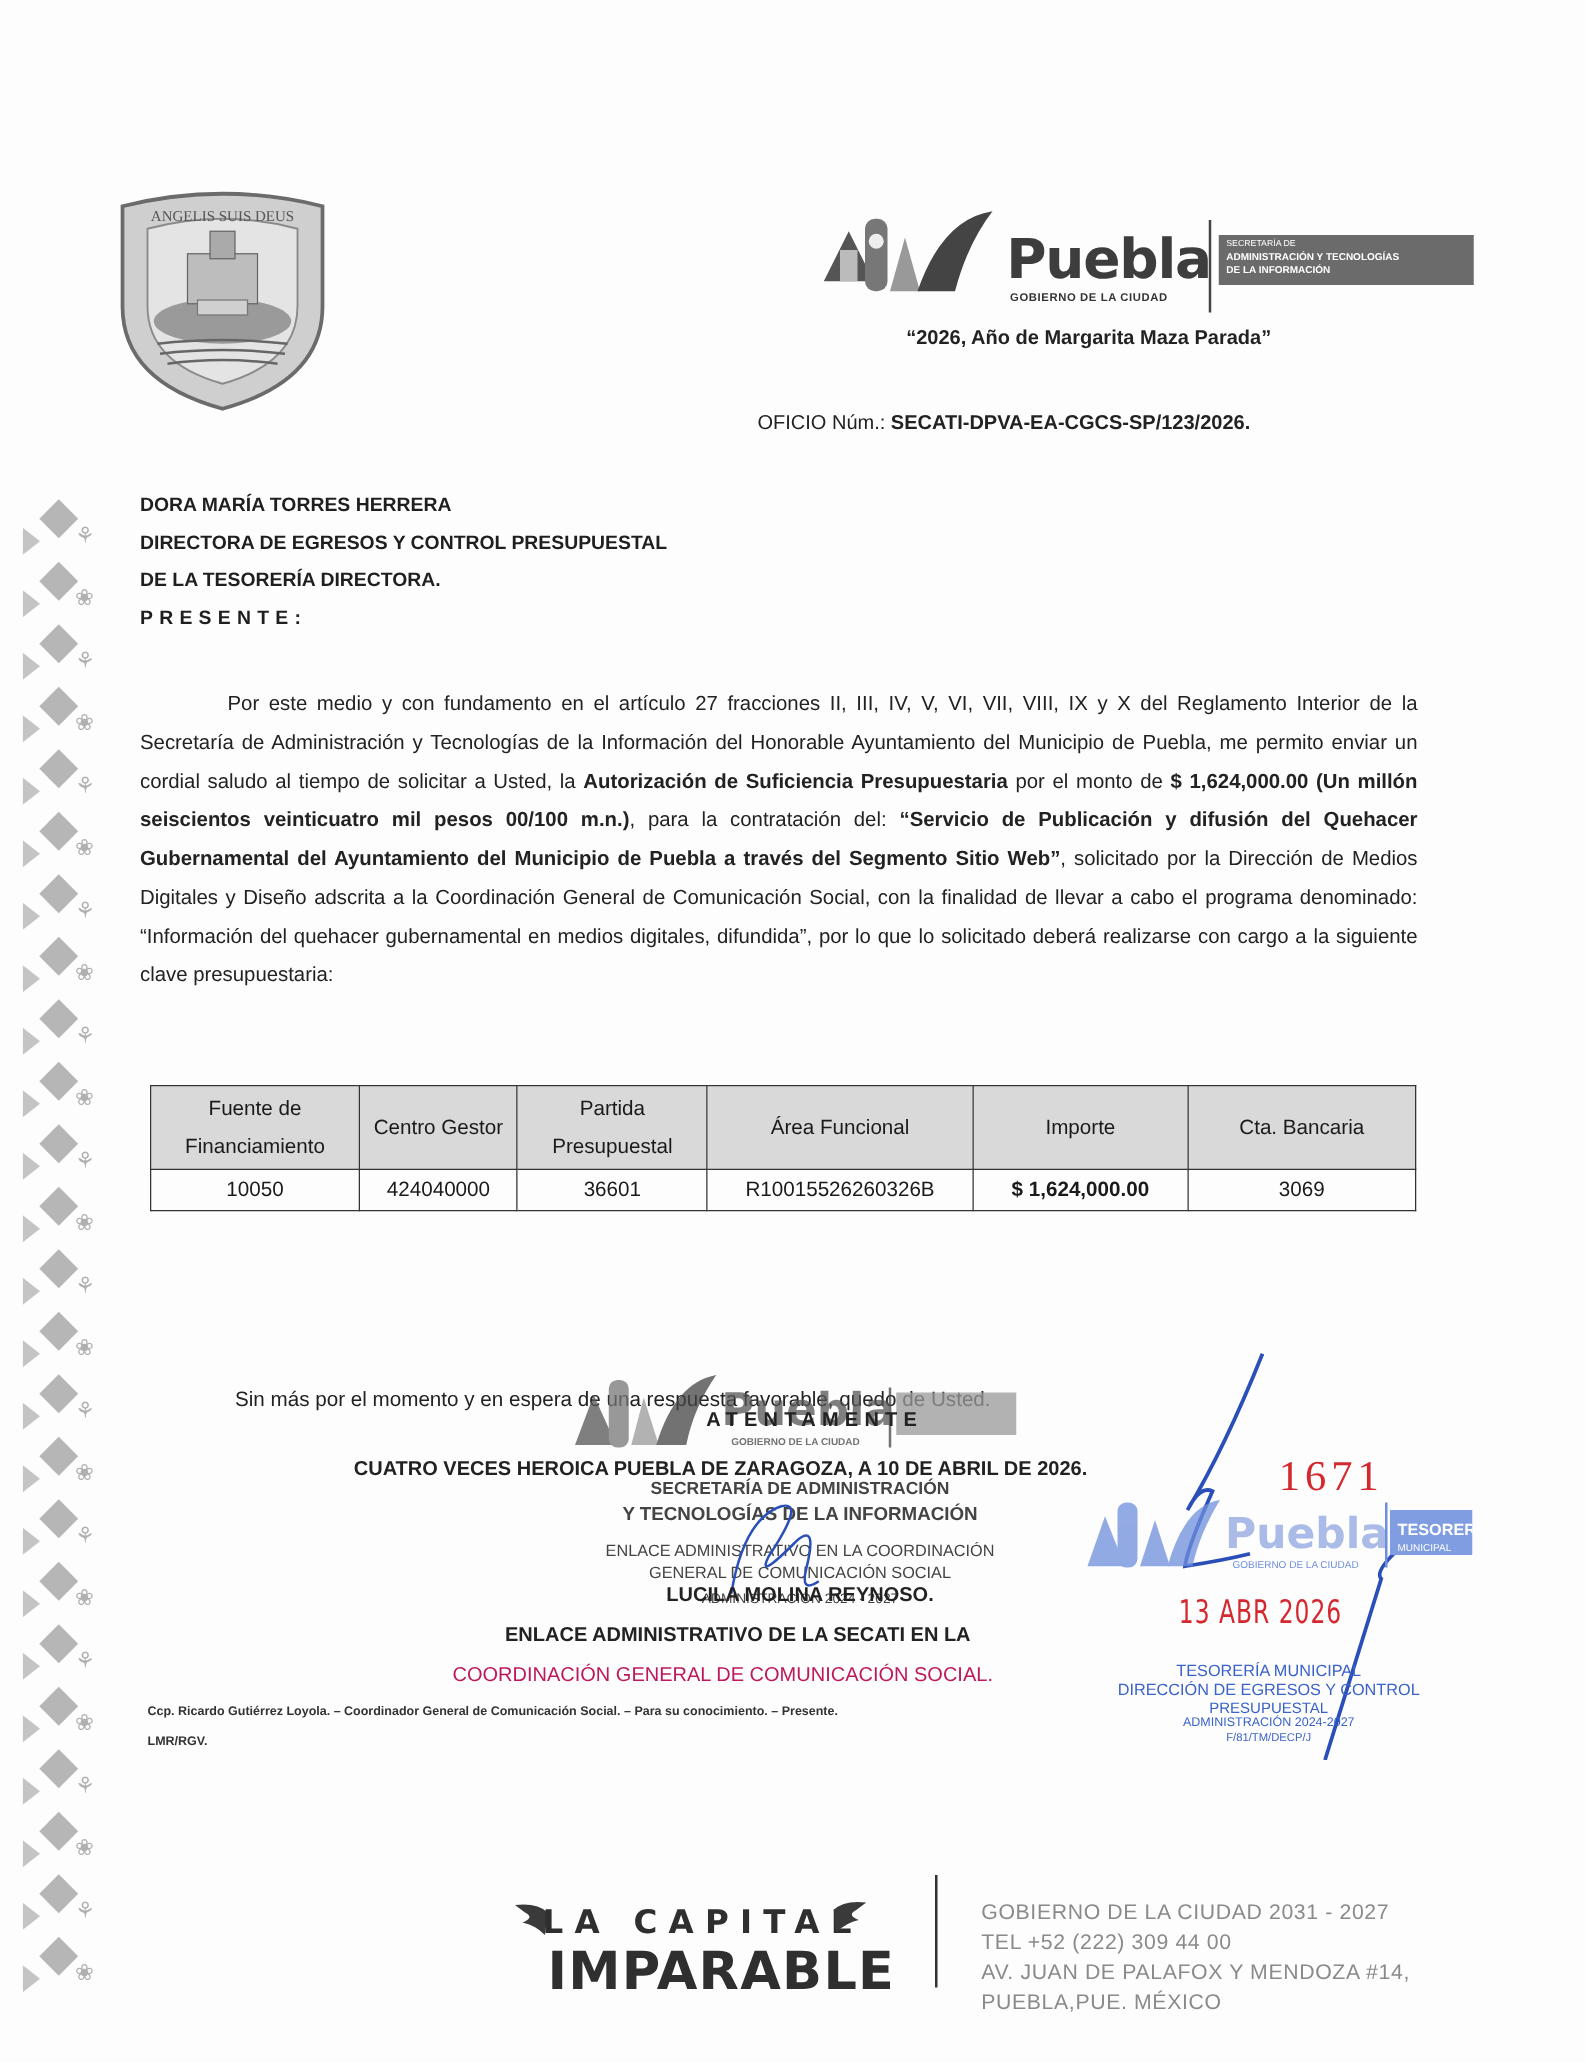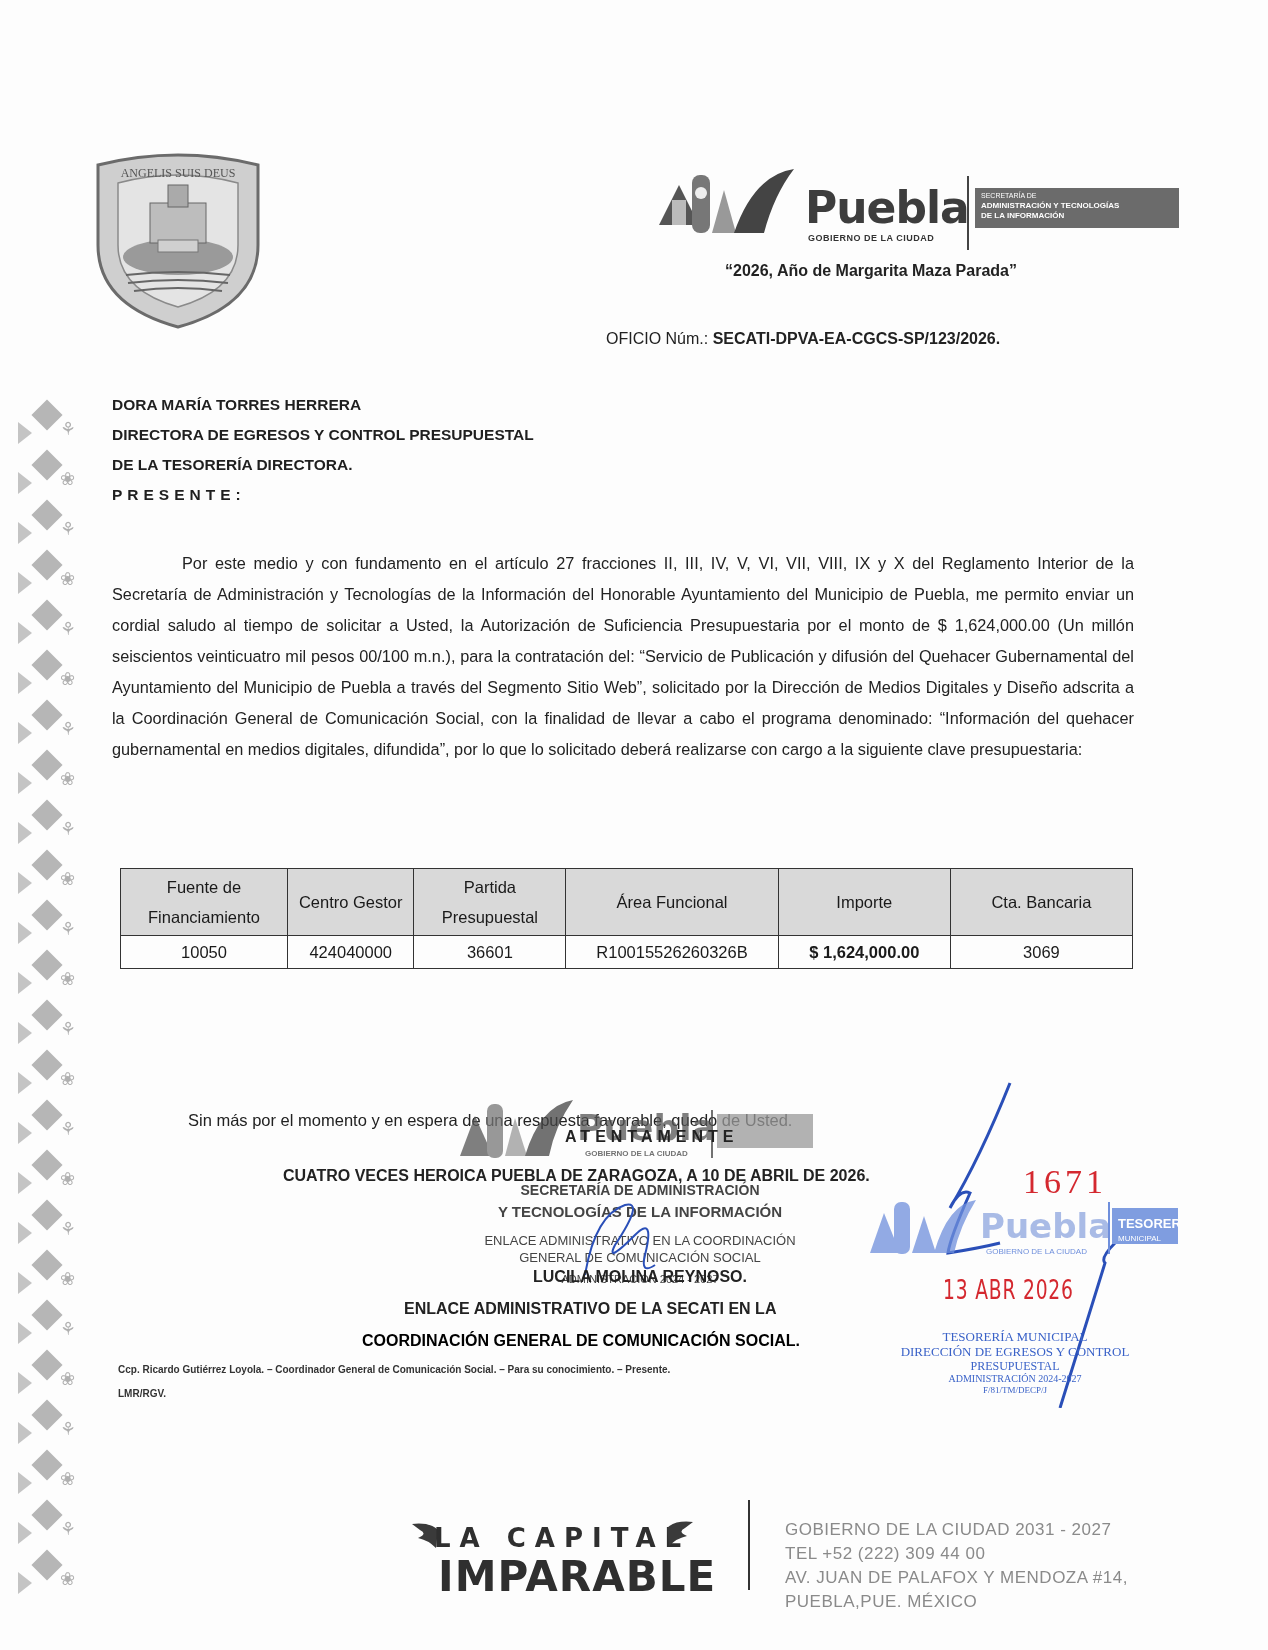--- a/index.html
+++ b/index.html
@@ -20,50 +20,50 @@
   .logo-divider { left:967px; top:176px; width:2px; height:74px; background:#444; }
   .sec-box { left:975px; top:188px; width:204px; height:40px; background:#6b6b6b; color:#fff; padding:3px 6px; box-sizing:border-box; font-size:8px; line-height:10px; font-weight:bold; }
   .sec-box .small { font-weight:normal; font-size:7px; }
   .slogan { left:725px; top:262px; font-size:16px; font-weight:bold; color:#222; }
   .oficio { left:606px; top:293px; font-size:16px; font-weight:bold; color:#222;margin-top:37px; }
 
   .addr { left:112px; font-size:15.5px; font-weight:bold; color:#1f1f1f; }
   .presente { letter-spacing:5px; }
 
   .body-text { left:112px; top:548px; width:1022px; font-size:16.3px; line-height:31px; color:#222; text-align:justify; }
-  .body-text b { font-weight:normal; }
+  .body-text b { font-weight:bold; }
   .indent { display:inline-block; width:70px; }
 
   table.budget { position:absolute; left:120px; top:868px; width:1013px; border-collapse:collapse; font-size:16.5px; }
   table.budget td, table.budget th { border:1.5px solid #333; text-align:center; padding:2px 4px; }
   table.budget th { background:#d9d9d9; font-weight:normal; line-height:30px; height:62px; }
   table.budget td { height:28px; }
   table.budget .fin-label { font-style:italic; font-weight:bold; height:58px; }
   table.budget .fin-text { font-style:italic; font-weight:bold; line-height:30px; }
 
   .closing { left:188px; top:1071px; font-size:16.5px; color:#222;margin-top:40px; }
   .atte-text { left:565px; top:1128px; font-size:16px; letter-spacing:5px; font-weight:bold; color:#222; }
   .city-date { left:283px; top:1167px; font-size:16px; font-weight:bold; color:#222; }
   .seal-gray { left:430px; top:1180px; width:420px; text-align:center; color:#444; }
   .seal-gray .l1 { font-size:14px; font-weight:bold; line-height:20px; }
   .seal-gray .l2 { font-size:15px; font-weight:bold; line-height:24px; }
   .seal-gray .l3 { font-size:13px; line-height:17px; margin-top:8px; }
   .seal-gray .l4 { font-size:13px; line-height:17px; }
   .seal-gray .l5 { font-size:11px; line-height:14px; margin-top:6px; }
   .signer { left:440px; top:1268px; font-size:16px; font-weight:bold; color:#222; width:400px; text-align:center; }
   .signer-role1 { left:404px; top:1300px; font-size:16px; font-weight:bold; color:#222; }
-  .signer-role2 { left:362px; top:1332px; font-size:16px; font-weight:bold; color:#000000; }
+  .signer-role2 { left:362px; top:1332px; font-size:16px; font-weight:normal; color:#be185d; }
   .ccp { left:118px; top:1364px; font-size:10px; font-weight:bold; color:#333; }
   .initials { left:118px; top:1388px; font-size:10px; font-weight:bold; color:#333; }
 
   
   .receipt-num { left:1023px; top:1163px; font-family:"Liberation Serif", serif; font-size:34px; color:#d4282f; letter-spacing:4px; }
   .receipt-logo { left:868px; top:1198px; width:310px; height:58px; }
   .receipt-date { left:943px; top:1275px; font-family:"DejaVu Sans Condensed","DejaVu Sans", sans-serif; font-size:26px; color:#d4282f; letter-spacing:1px; transform:scaleX(0.8); transform-origin:left; }
-  .receipt-text { left:880px; top:1329px; width:270px; text-align:center; color:#3a62c8;font-family:Liberation Serif, serif; }
+  .receipt-text { left:880px; top:1329px; width:270px; text-align:center; color:#3a62c8; }
   .receipt-text .r1 { font-size:13px; line-height:15px; }
   .receipt-text .r2 { font-size:13px; line-height:15px; }
   .receipt-text .r3 { font-size:12px; line-height:14px; }
   .receipt-text .r4 { font-size:10px; line-height:12px; }
   .receipt-text .r5 { font-size:9px; line-height:11px; }
 
   
   .footer-divider { left:748px; top:1500px; width:2px; height:90px; background:#333; }
   .capital-small { left:434px; top:1523px; font-size:26px; font-weight:bold; letter-spacing:9px; color:#2f2f2f; font-family:"DejaVu Sans", sans-serif; }
   .capital-big { left:438px; top:1552px; font-size:42px; font-weight:bold; color:#2f2f2f; font-family:"DejaVu Sans", sans-serif; letter-spacing:1px; }

